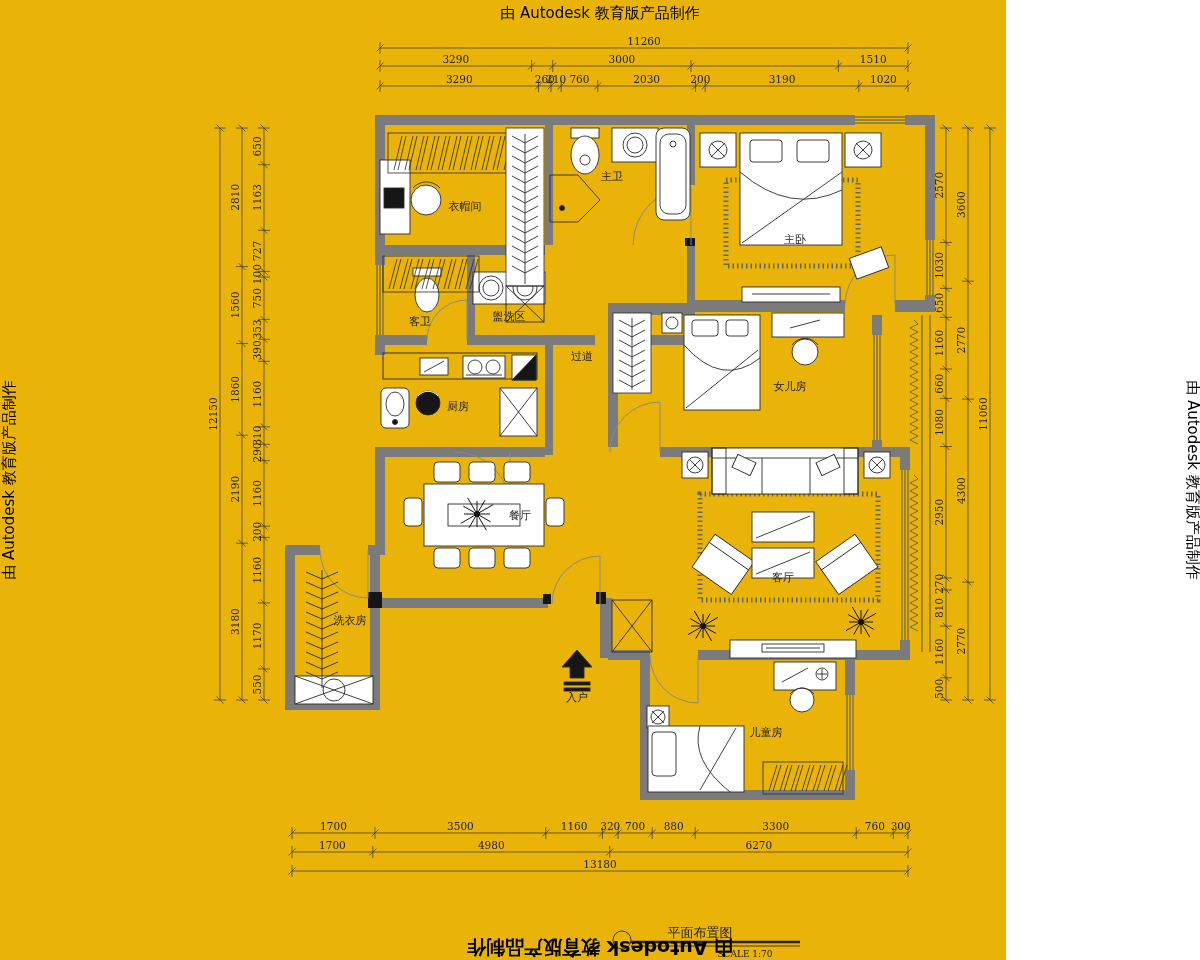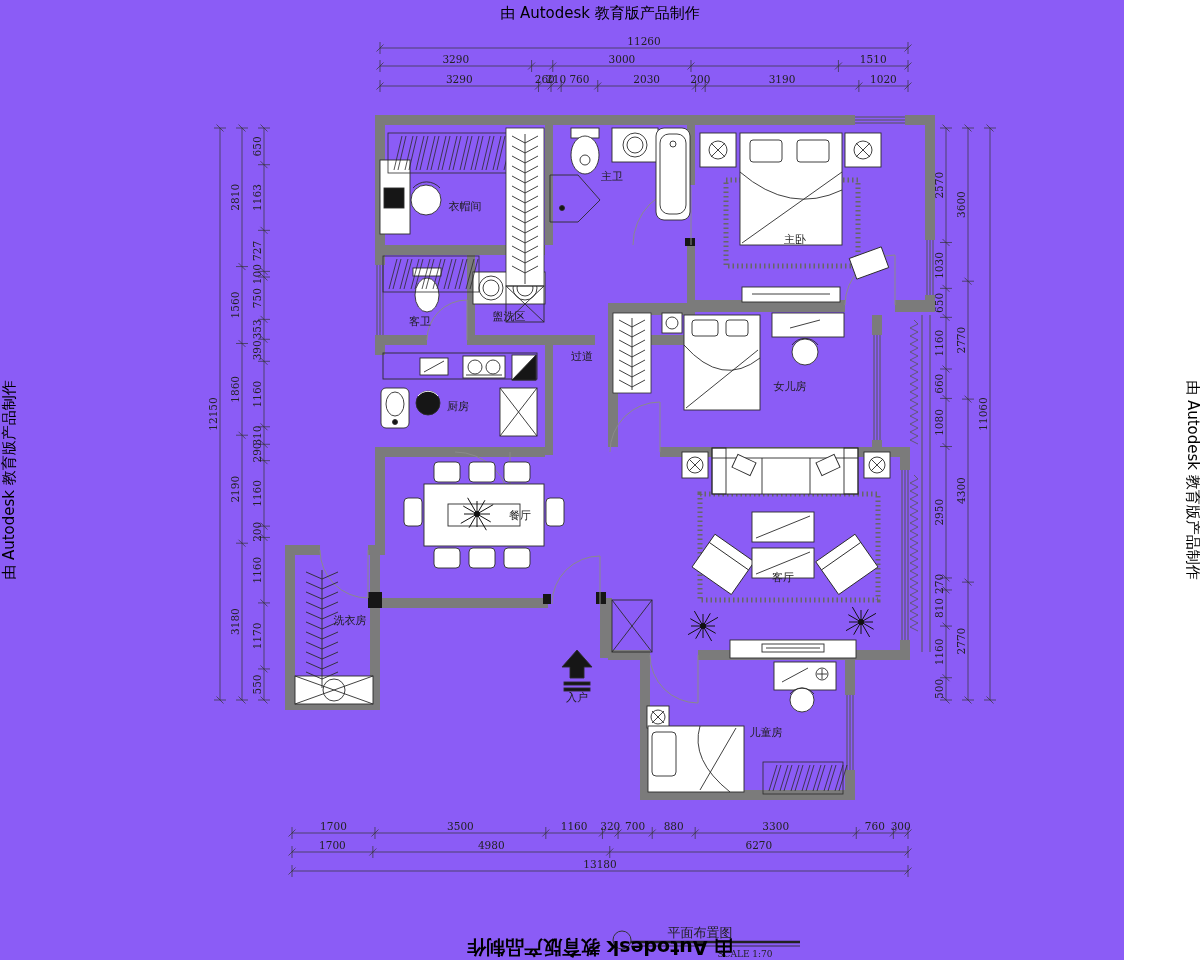--- a/index.html
+++ b/index.html
@@ -1,17 +1,17 @@
 <!DOCTYPE html>
 <html><head>
 <meta charset="utf-8">
 <style>
   html,body{margin:0;padding:0;background:#fff;width:1200px;height:960px;overflow:hidden;
     font-family:"DejaVu Sans",sans-serif;}
-  #stage{position:relative;width:1124px;height:960px;background:#8b5cf6;}
+  #stage{position:relative;width:1006px;height:960px;background:#eab308;}
   svg text{font-family:"DejaVu Serif","DejaVu Sans",sans-serif;fill:#222;}
   .roomlab{font-size:11px;fill:#1d1d1d;}
   .wm{font-size:15px;fill:#000;font-family:"DejaVu Sans",sans-serif;}
   .wmB{font-size:19px;font-weight:bold;}
 </style>
 </head>
 <body>
 
 <div id="stage">
 <svg width="1200" height="960" viewBox="0 0 1200 960">

